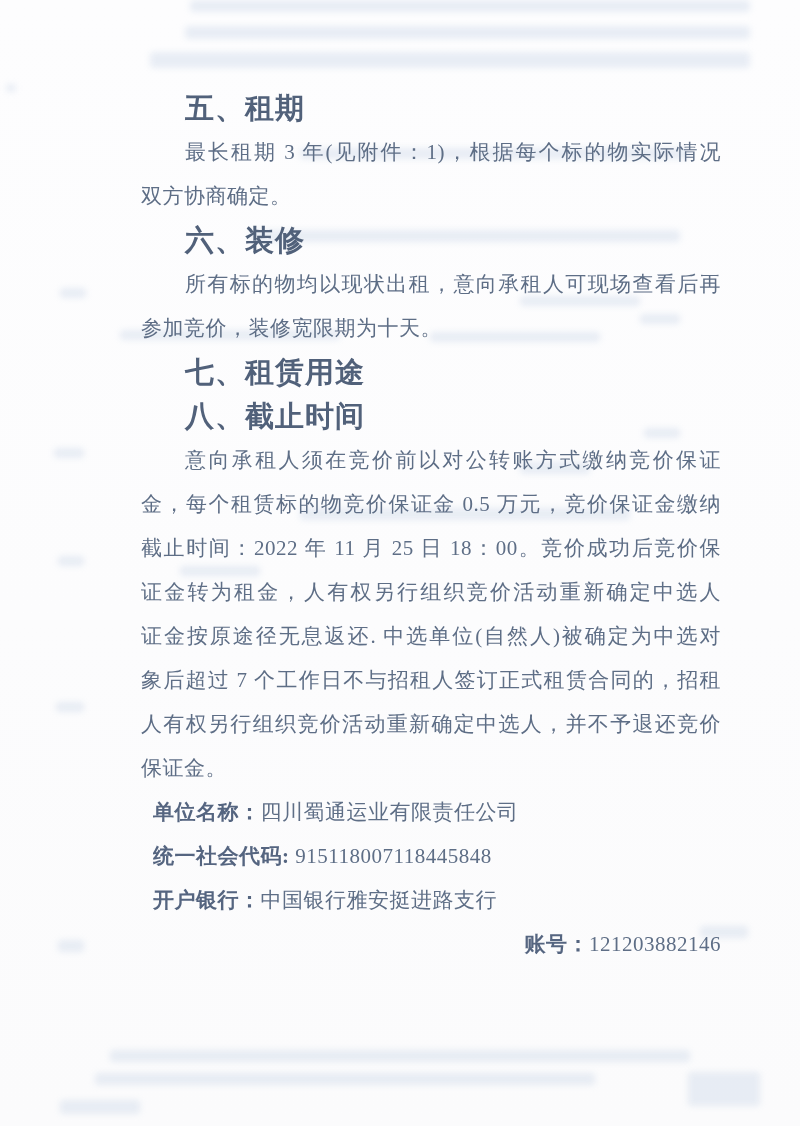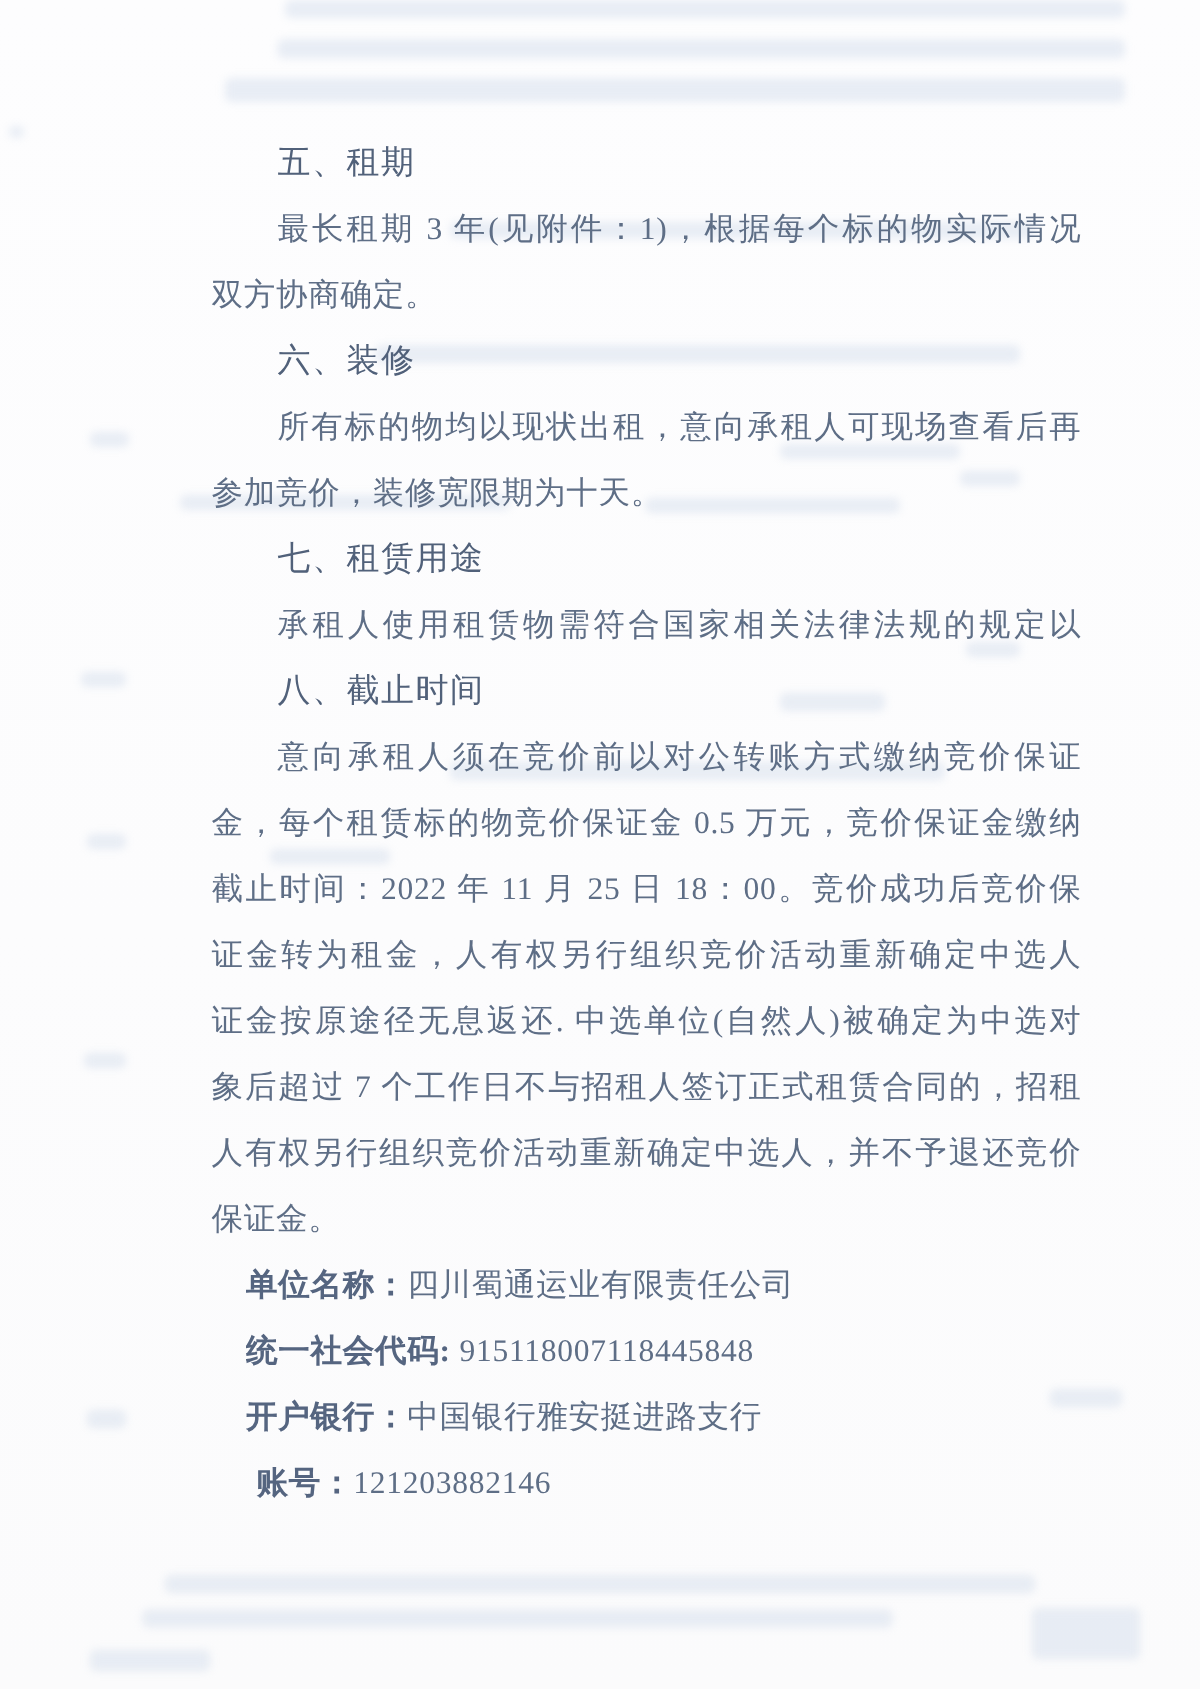--- a/index.html
+++ b/index.html
@@ -22,30 +22,30 @@
     color:#5e6e86;
   }
   .row{
     height:44px;line-height:44px;
     font-size:21px;
     letter-spacing:0.5px;
     white-space:normal;
     overflow:hidden;
   }
   .heading{
-    font-weight:400;
-    font-size:22px;
+    font-weight:700;
+    font-size:29px;
     color:#51617a;
     text-indent:44px;
     letter-spacing:1px;
   }
   .indent{text-indent:44px;}
   .j{text-align:justify;text-align-last:justify;text-justify:inter-ideograph;}
-  .info{margin-left:23px;}
-  .info.acct{margin-left:30px;}
+  .info{margin-left:12px;}
+  .info.acct{margin-left:30px;text-align:right;}
   .lbl{font-weight:700;color:#556580;}
   .val{color:#5e6e86;}
 </style>
 </head>
 <body>
 
 <div class="paper">
 
   <i class="s" style="left:190px;top:0;width:560px;height:12px"></i>
   <i class="s" style="left:185px;top:26px;width:565px;height:13px"></i>
@@ -76,21 +76,20 @@
 
     <div class="row heading">五、租期</div>
     <div class="row indent j">最长租期 3 年(见附件：1)，根据每个标的物实际情况</div>
     <div class="row">双方协商确定。</div>
 
     <div class="row heading">六、装修</div>
     <div class="row indent j">所有标的物均以现状出租，意向承租人可现场查看后再</div>
     <div class="row">参加竞价，装修宽限期为十天。</div>
 
     <div class="row heading">七、租赁用途</div>
-    <div class="row indent j">承租人使用租赁物需符合国家相关法律法规的规定以</div>
 
     <div class="row heading">八、截止时间</div>
     <div class="row indent j">意向承租人须在竞价前以对公转账方式缴纳竞价保证</div>
     <div class="row j">金，每个租赁标的物竞价保证金 0.5 万元，竞价保证金缴纳</div>
     <div class="row j">截止时间：2022 年 11 月 25 日 18：00。竞价成功后竞价保</div>
     <div class="row j">证金转为租金，人有权另行组织竞价活动重新确定中选人</div>
     <div class="row j">证金按原途径无息返还. 中选单位(自然人)被确定为中选对</div>
     <div class="row j">象后超过 7 个工作日不与招租人签订正式租赁合同的，招租</div>
     <div class="row j">人有权另行组织竞价活动重新确定中选人，并不予退还竞价</div>
     <div class="row">保证金。</div>

